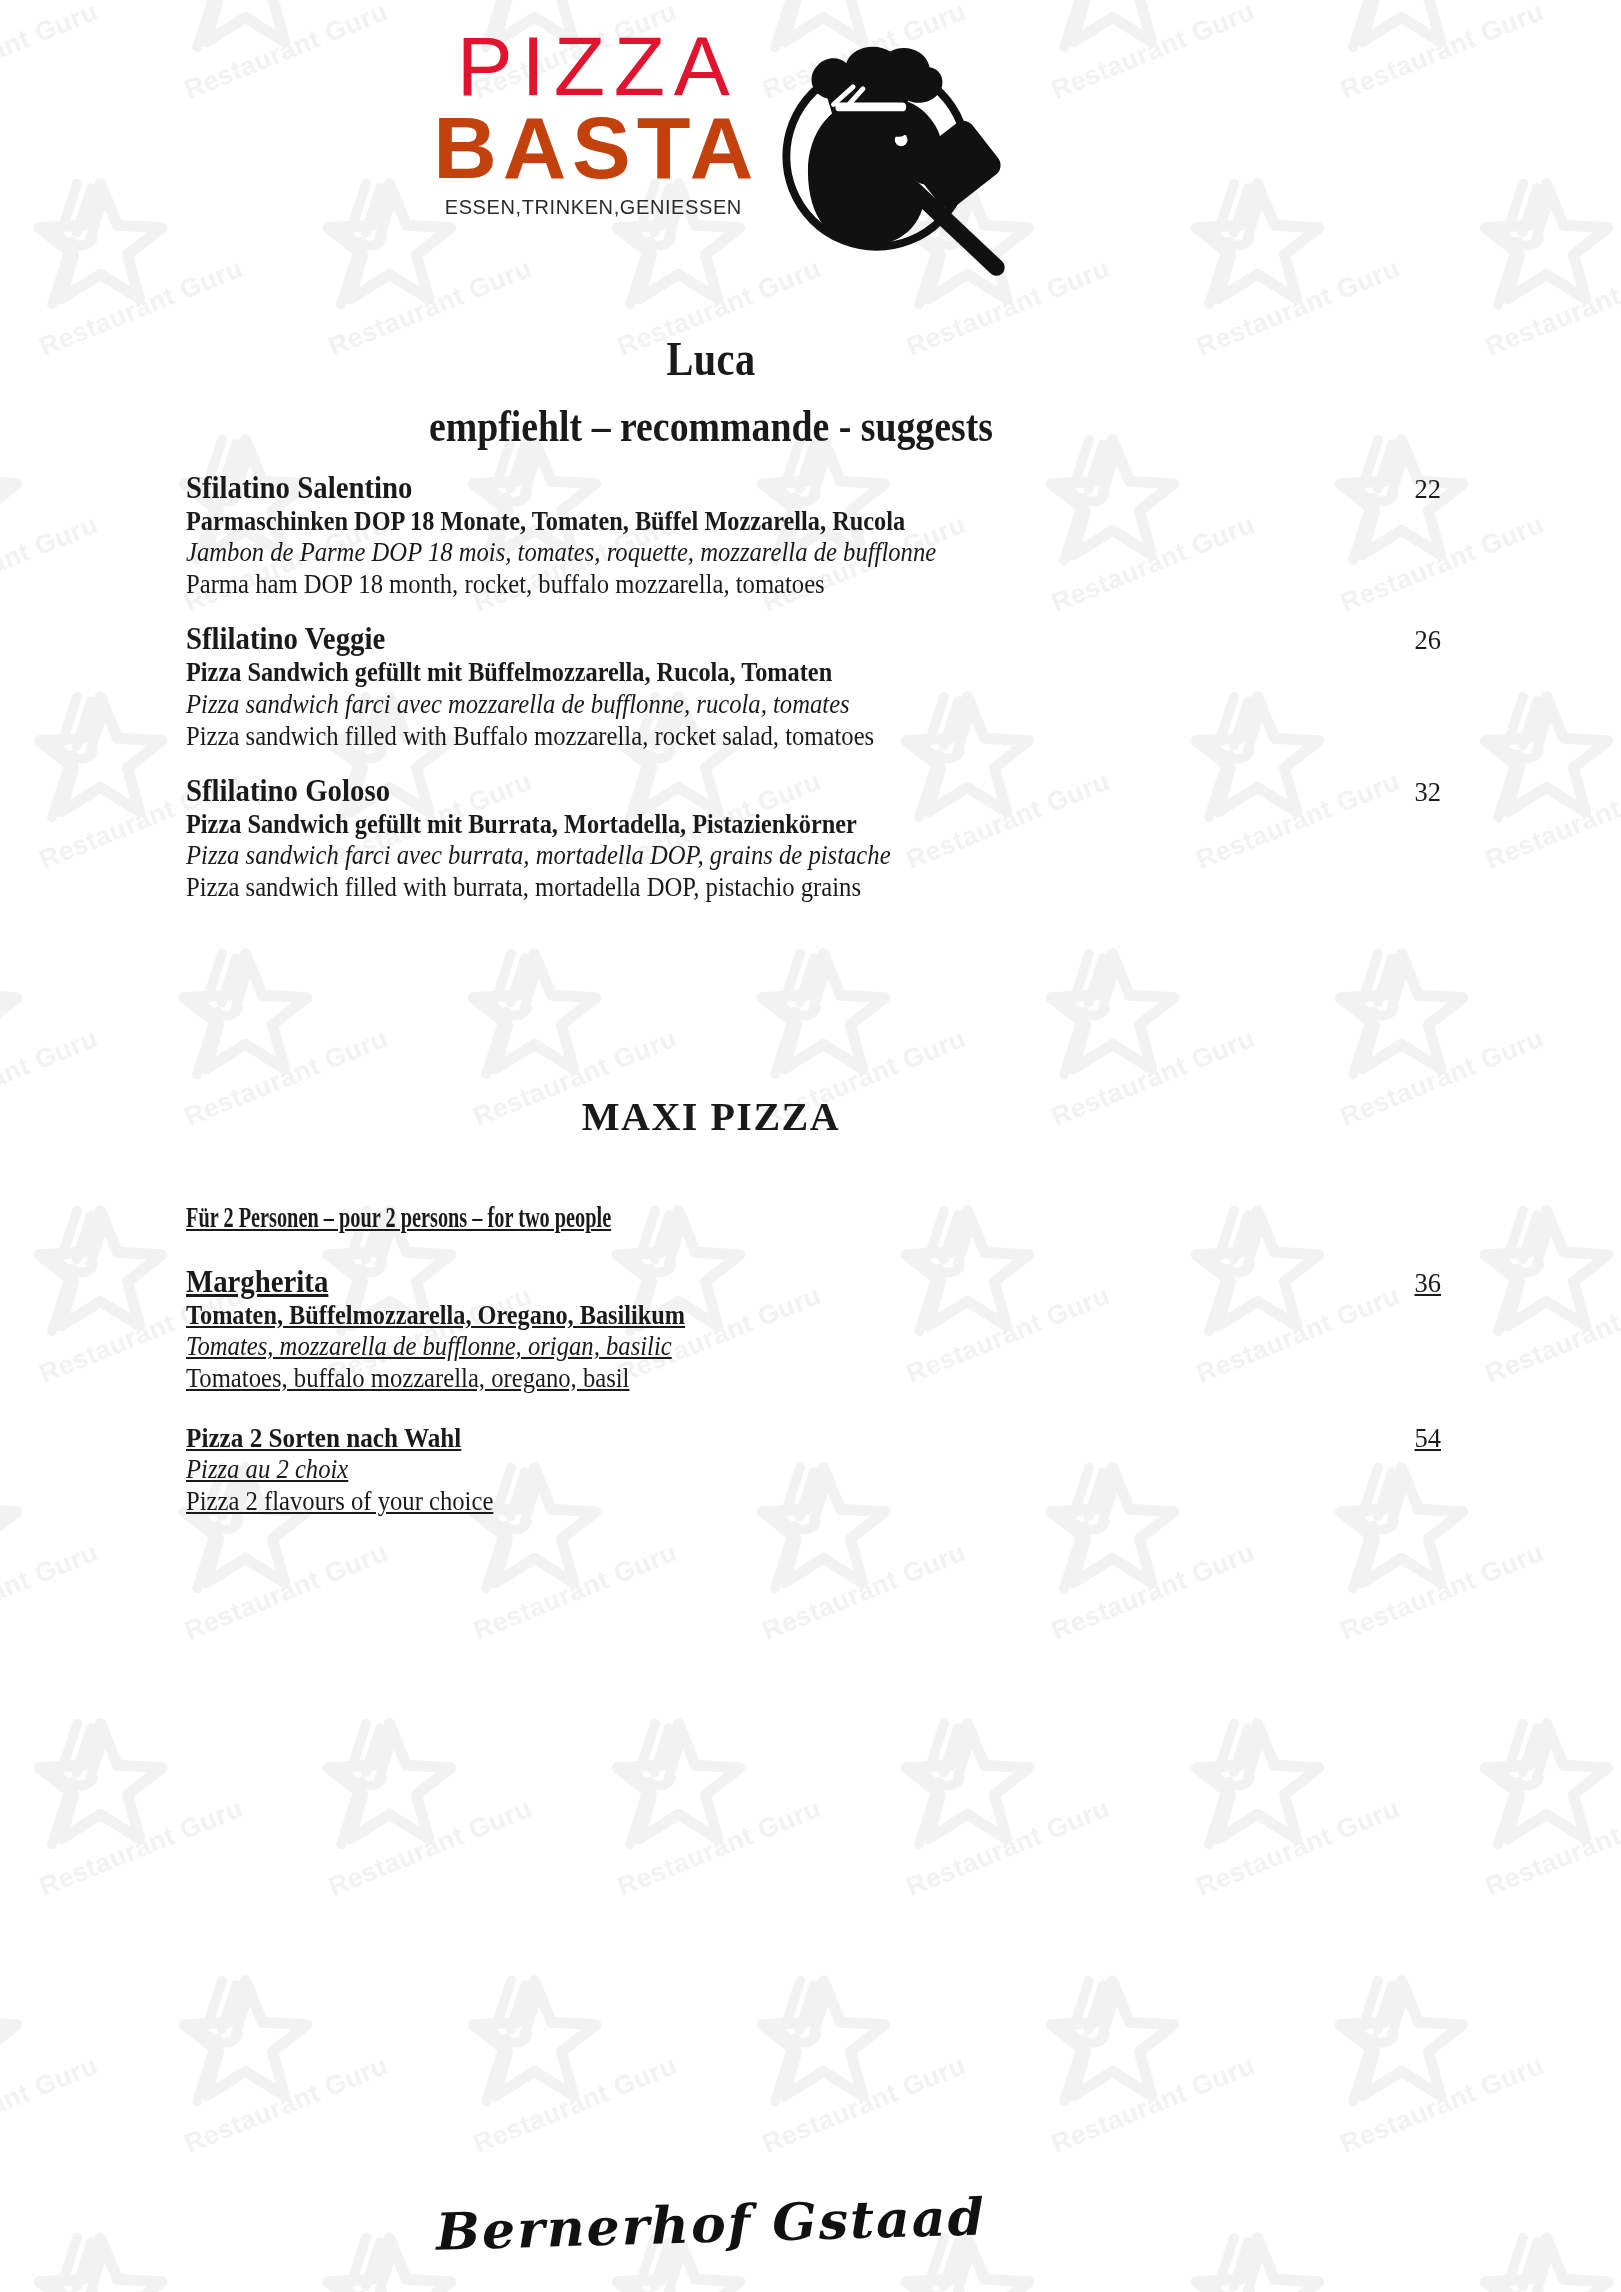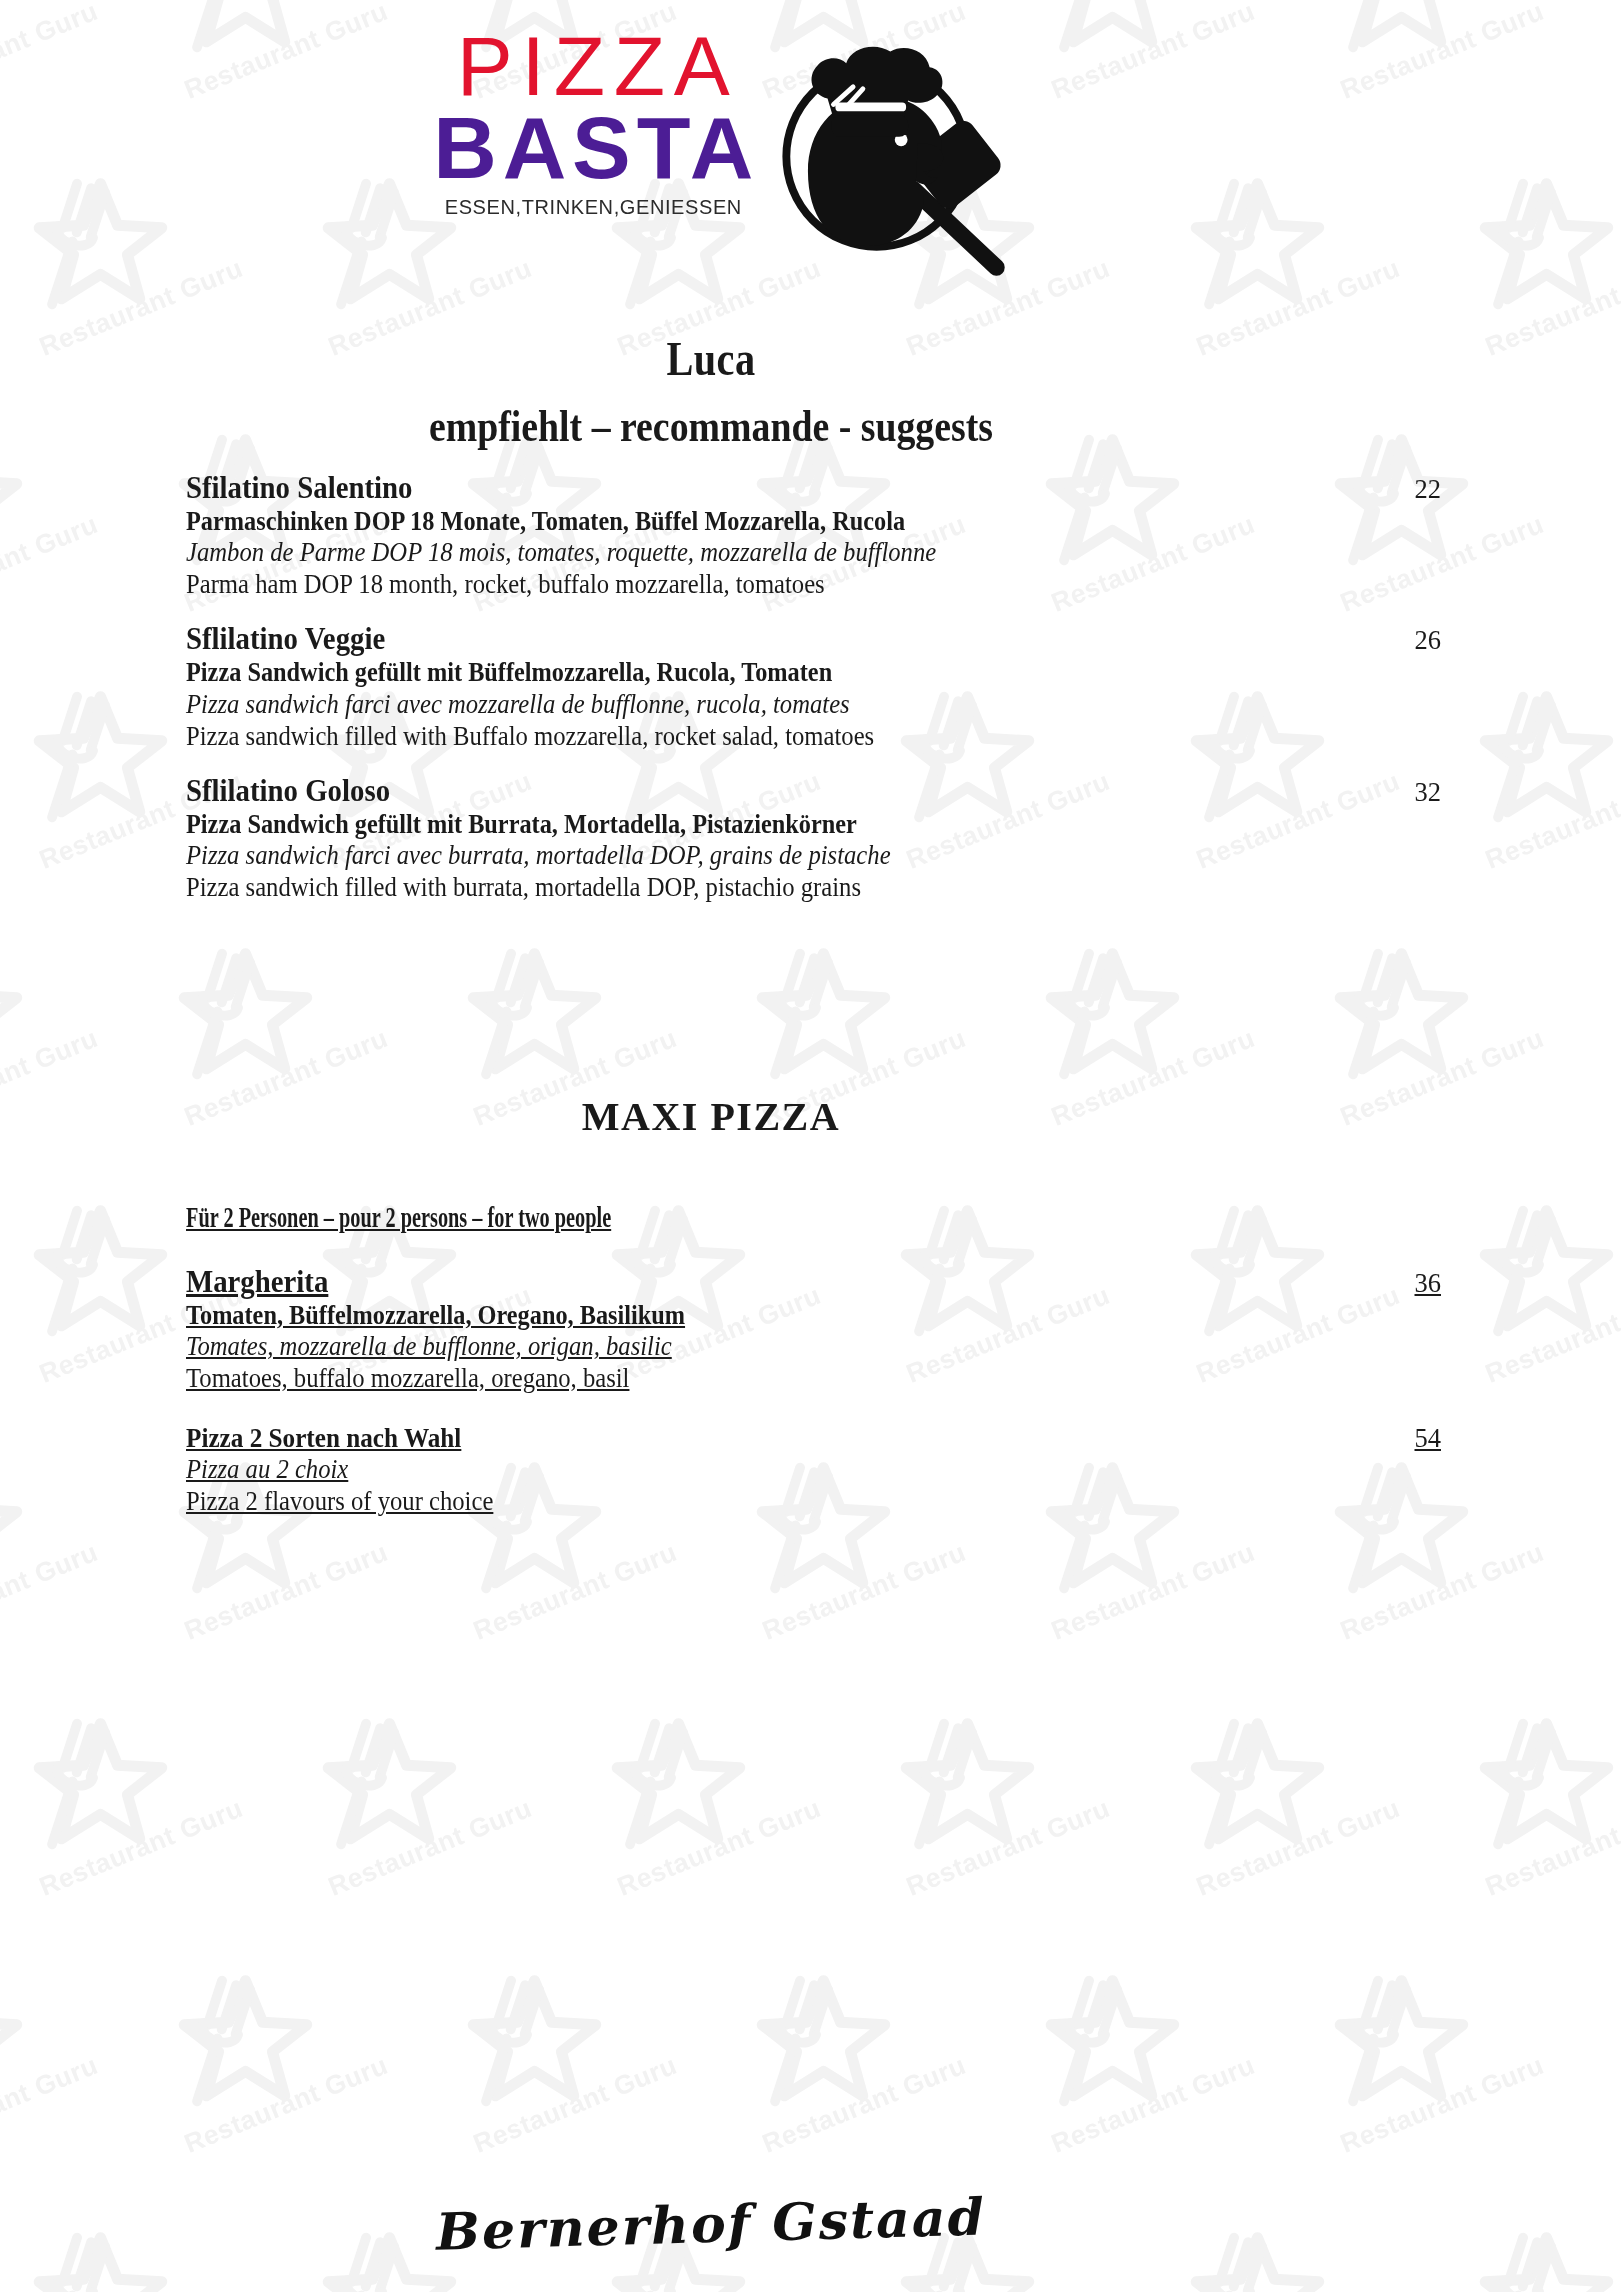--- a/index.html
+++ b/index.html
@@ -87,21 +87,21 @@
     letter-spacing: 8.8px;
     color: #e2132e;
     line-height: 1.05;
     text-indent: 8.8px;
   }
   .logo-basta {
     font-family: "Liberation Sans", sans-serif;
     font-size: 88px;
     font-weight: 700;
     letter-spacing: 5.9px;
-    color: #4c1d95;
+    color: #c2410c;
     line-height: 1.0;
     margin-top: -5.9px;
     text-indent: 5.9px;
   }
   .logo-tagline {
     font-family: "Liberation Sans", sans-serif;
     font-size: 20px;
     font-weight: 400;
     letter-spacing: 0.6px;
     color: #2b2b2b;

